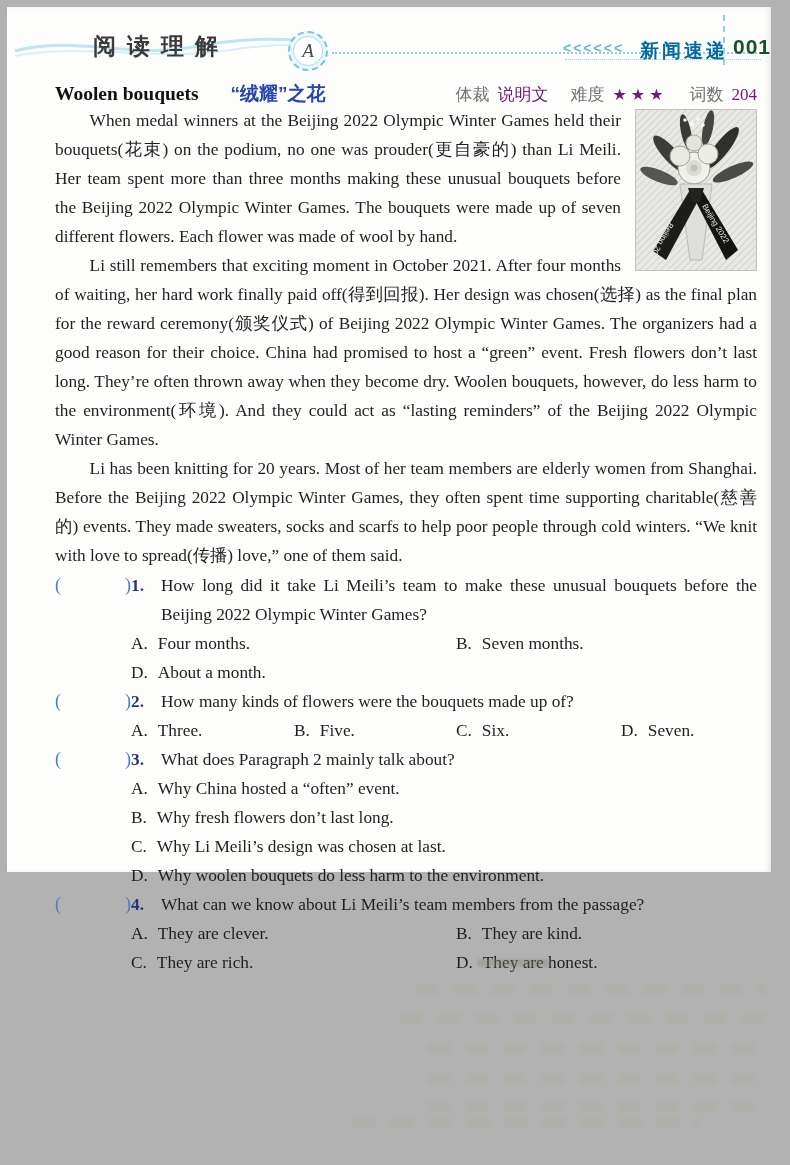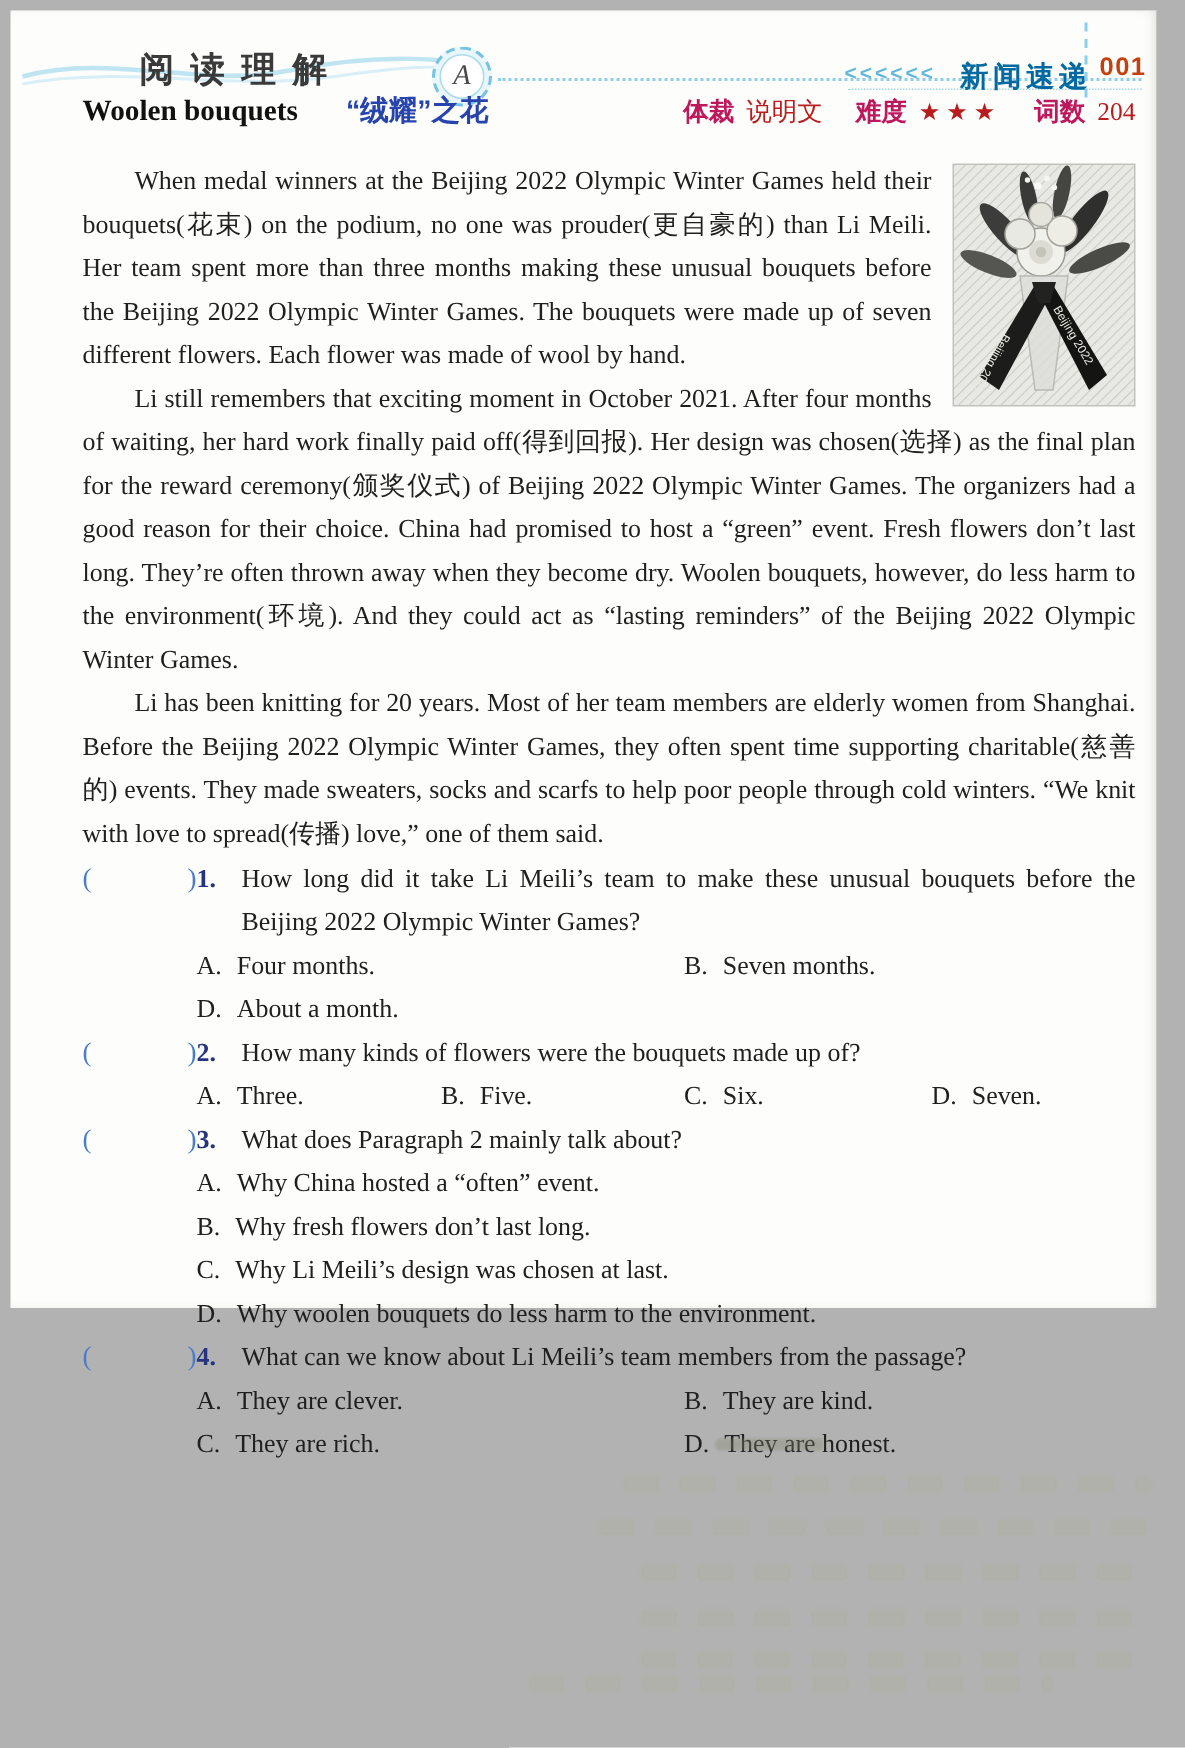--- a/index.html
+++ b/index.html
@@ -41,40 +41,40 @@
     color:#5fb8dc;letter-spacing:2px;
   }
   .series-label{
     position:absolute;left:633px;top:31px;
     font-family:"Liberation Sans", sans-serif;font-size:19px;font-weight:bold;
     color:#0369a1;letter-spacing:3px;
   }
   .v-dash{position:absolute;left:716px;top:8px;height:50px;border-left:2px dashed #8ccfe8;}
   .page-number{
     position:absolute;left:726px;top:28px;
-    font-family:"Liberation Sans", sans-serif;font-size:17px;font-weight:bold;
-    color:#c2410c;letter-spacing:1px;
+    font-family:"Liberation Sans", sans-serif;font-size:21px;font-weight:bold;
+    color:#14532d;letter-spacing:1px;
   }
   
   .title-row{
-    position:absolute;left:48px;right:14px;top:54px;height:30px;
+    position:absolute;left:48px;right:14px;top:74px;height:30px;
     display:flex;align-items:baseline;
   }
   .title-en{font-size:19.5px;font-weight:bold;color:#111;}
   .title-zh{
     margin-left:32px;font-family:"Liberation Sans", sans-serif;
     font-size:19px;font-weight:bold;color:#2643ae;
   }
   .meta{margin-left:auto;display:flex;align-items:baseline;font-size:17px;}
   .meta-label{
-    font-family:"Liberation Sans", sans-serif;font-weight:bold;color:#be185d;
+    font-family:"Liberation Sans", sans-serif;font-weight:normal;color:#737373;
     margin-left:22px;margin-right:8px;
   }
   .meta-label:first-child{margin-left:0;}
-  .meta-value{color:#b91c1c;}
+  .meta-value{color:#701a75;}
   .meta-stars{letter-spacing:4px;font-size:16px;}
   
   .article-body{
     position:absolute;left:48px;right:14px;top:99px;
     font-size:17.3px;line-height:29px;text-align:justify;
   }
   .para{margin:0;text-indent:2em;}
   .article-image{
     float:right;width:122px;height:162px;margin:3px 0 6px 14px;
     border:1px solid #c2c2bd;box-sizing:border-box;

